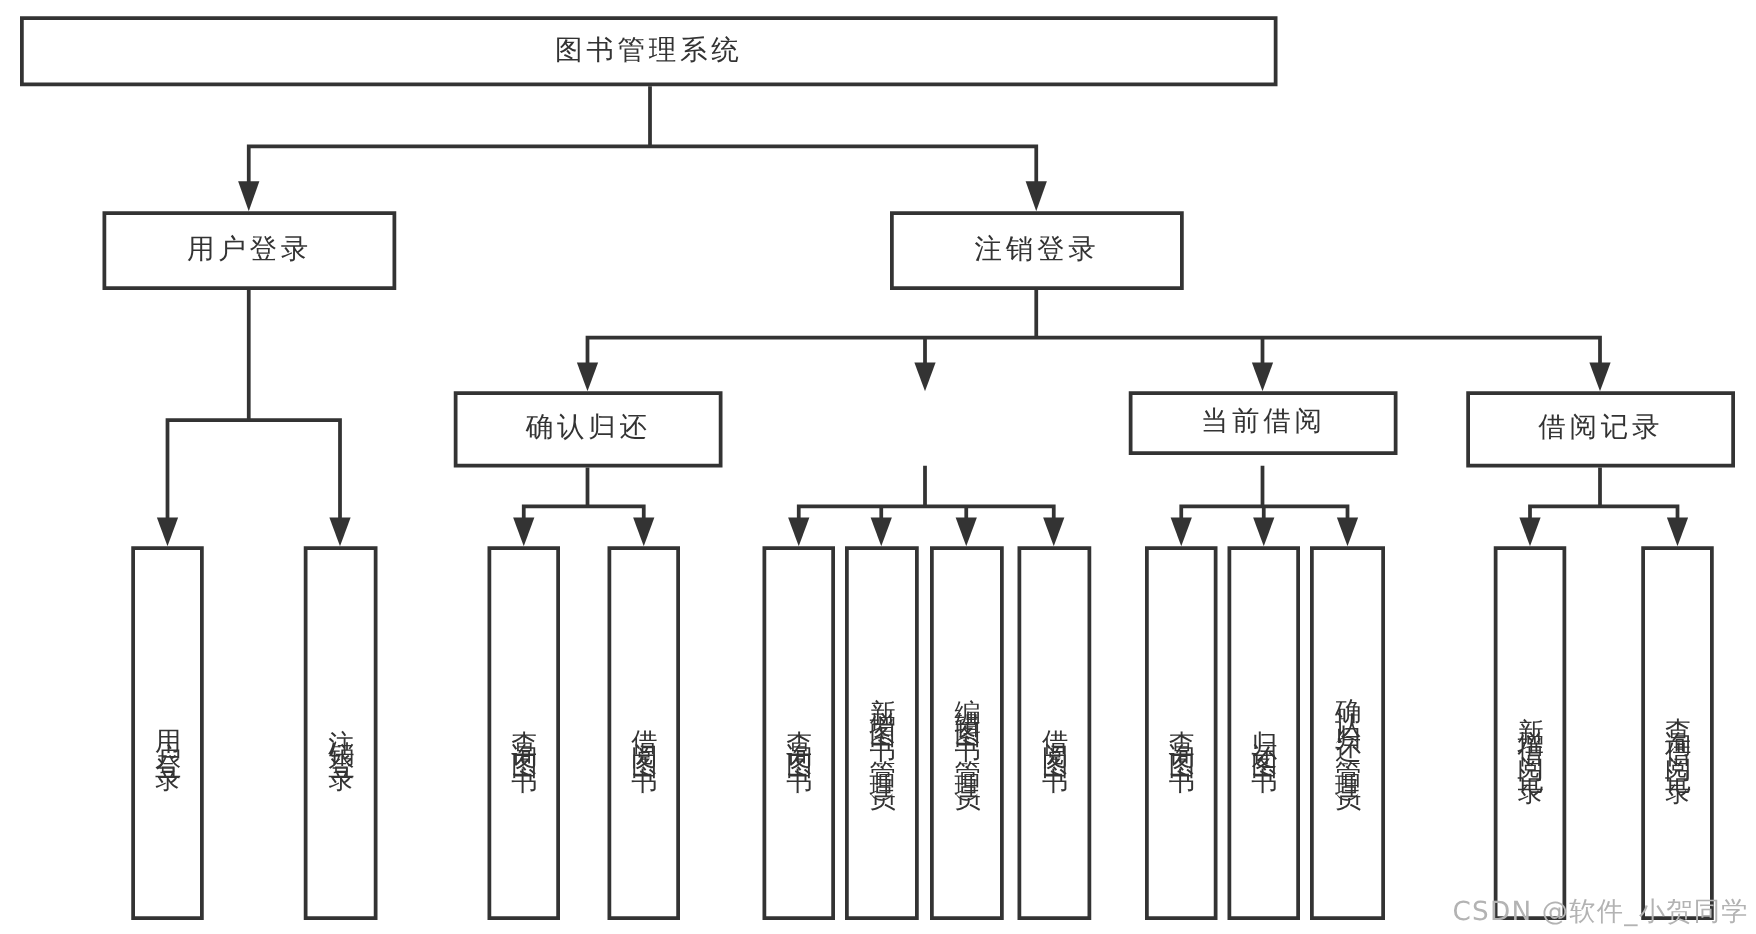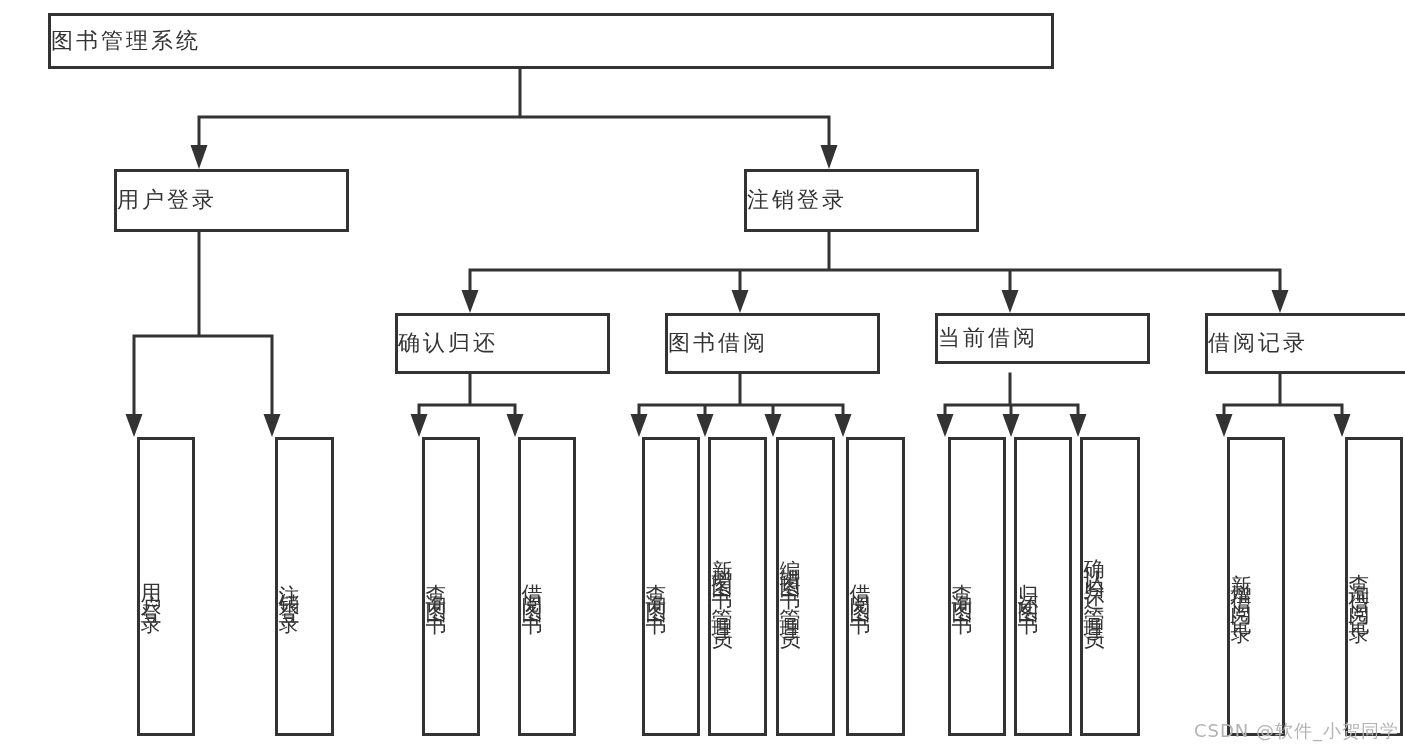--- a/index.html
+++ b/index.html
@@ -15,34 +15,34 @@
     background:var(--bg);
     font-family:"DejaVu Sans","Liberation Sans",sans-serif;
     overflow:hidden;
   }
   .overlay{position:absolute;left:0;top:0;width:1405px;height:747px;}
   .overlay path{stroke:var(--line);stroke-width:3;fill:none;stroke-linecap:square;}
   .overlay polygon{fill:var(--line);stroke:none;}
   .box{
     position:absolute;box-sizing:border-box;
     border:3px solid var(--line);background:var(--bg);
-    display:flex;align-items:center;justify-content:flex-start;margin-left:32px;
+    display:flex;align-items:center;justify-content:center;
   }
   .lbl{
     color:var(--text);font-size:22px;letter-spacing:3px;
     white-space:nowrap;line-height:1.2;
   }
   .vbox .lbl{
     writing-mode:vertical-rl;
     text-orientation:mixed;
     font-size:21px;letter-spacing:10px;line-height:1;
   }
   .watermark{
     position:absolute;right:6px;bottom:4px;
-    color:var(--watermark);font-size:18px;letter-spacing:1px;
+    color:var(--watermark);font-size:21px;letter-spacing:1px;
     white-space:nowrap;
   }
 </style>
 </head>
 <body>
 
 <div class="canvas">
 
   <svg class="overlay" viewBox="0 0 1405 747" xmlns="http://www.w3.org/2000/svg">
     <g>
@@ -94,23 +94,20 @@
   <div class="box hbox" style="left:82px;top:169px;width:235px;height:63px">
     <span class="lbl">用户登录</span>
   </div>
   <div class="box hbox" style="left:712px;top:169px;width:235px;height:63px">
     <span class="lbl">注销登录</span>
   </div>
 
   <div class="box hbox" style="left:363px;top:313px;width:215px;height:61px">
     <span class="lbl">确认归还</span>
   </div>
-  <div class="box hbox" style="left:633px;top:313px;width:215px;height:61px">
-    <span class="lbl">图书借阅</span>
-  </div>
   <div class="box hbox" style="left:903px;top:313px;width:215px;height:51px">
     <span class="lbl">当前借阅</span>
   </div>
   <div class="box hbox" style="left:1173px;top:313px;width:215px;height:61px">
     <span class="lbl">借阅记录</span>
   </div>
 
   <div class="box vbox" style="left:105px;top:437px;width:58px;height:299px">
     <span class="lbl">用户登录</span>
   </div>

